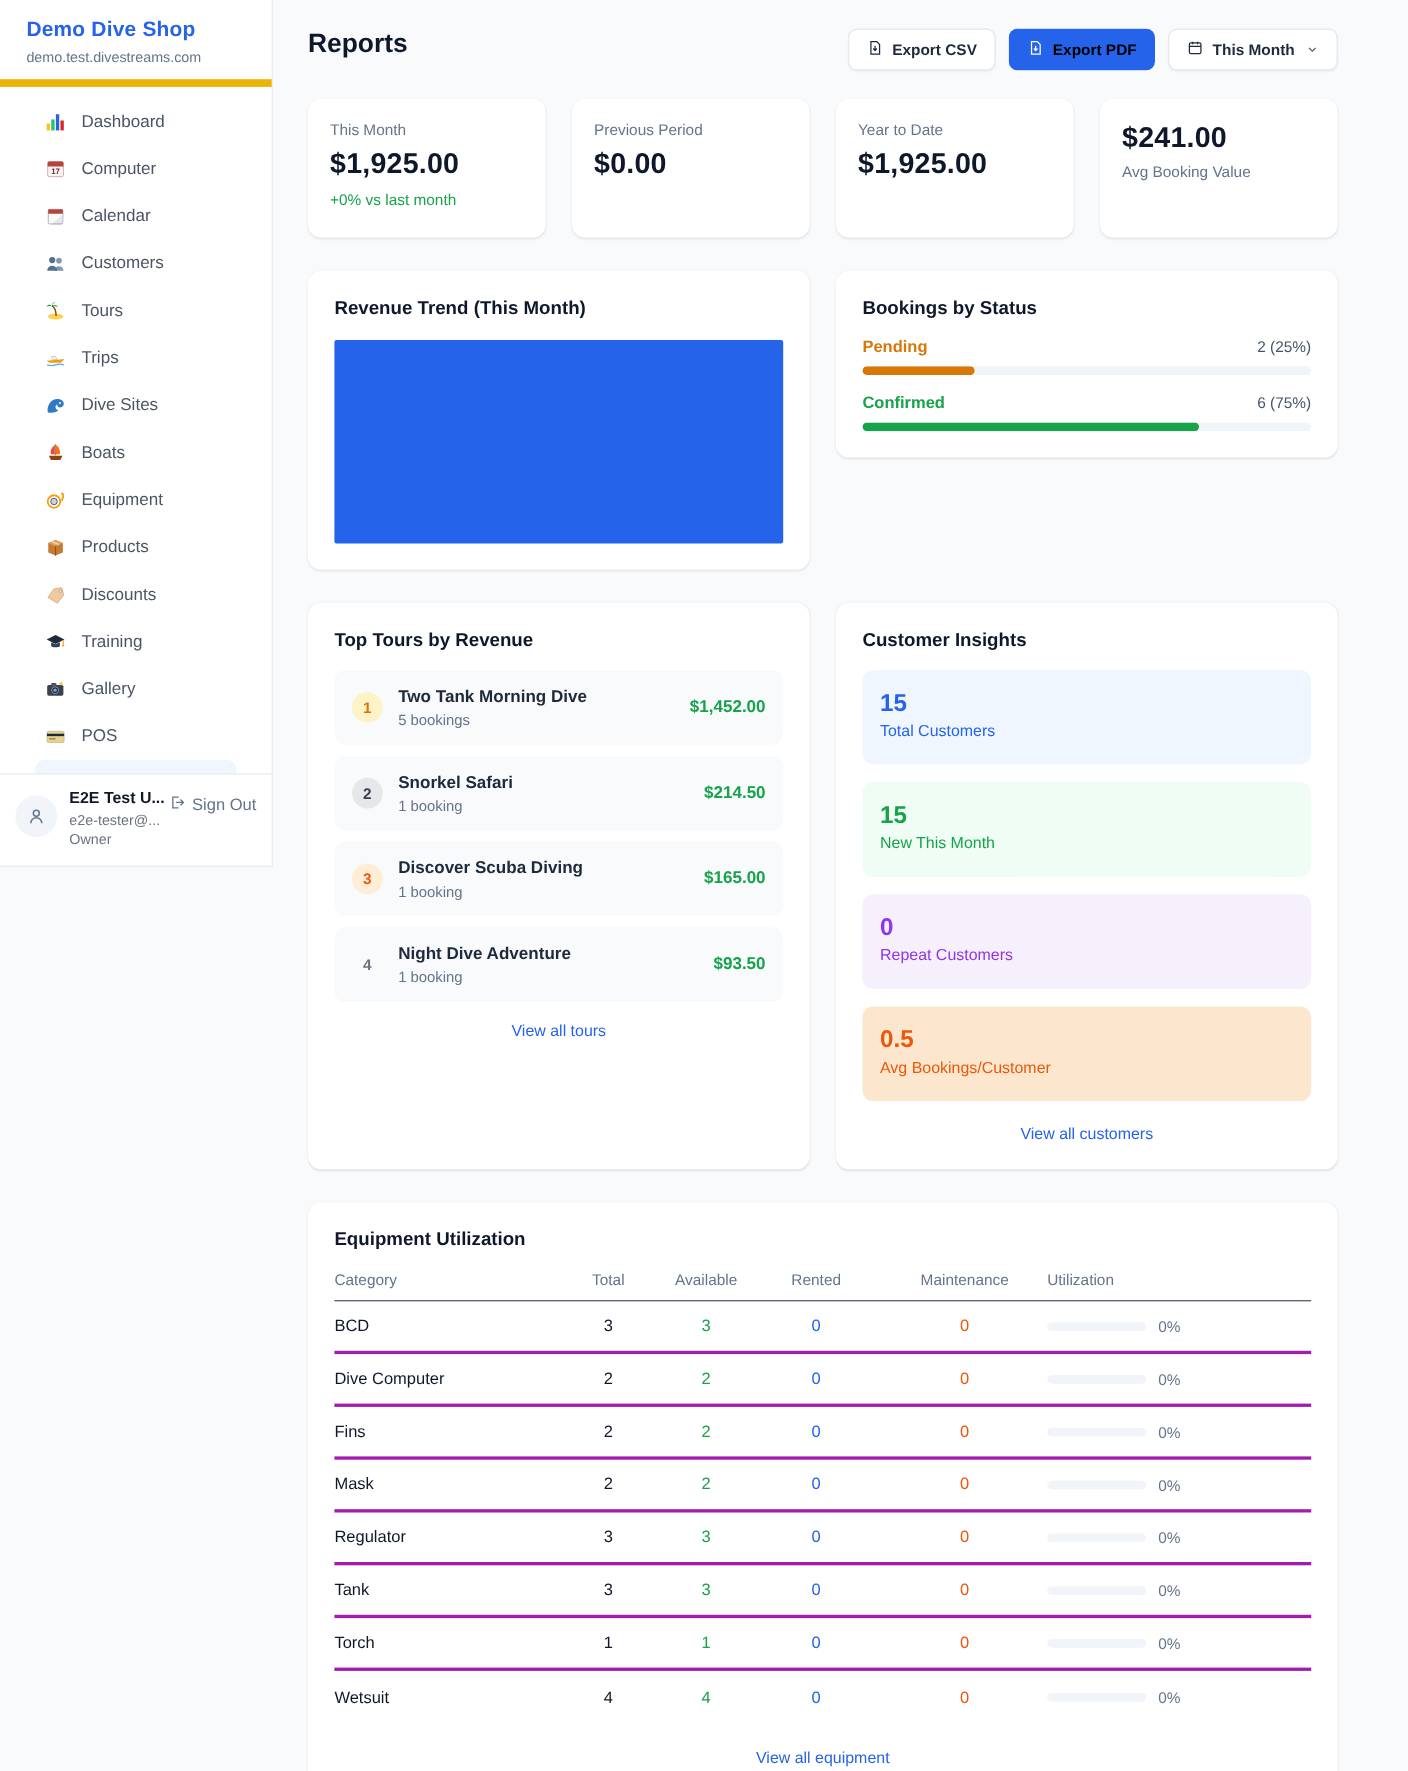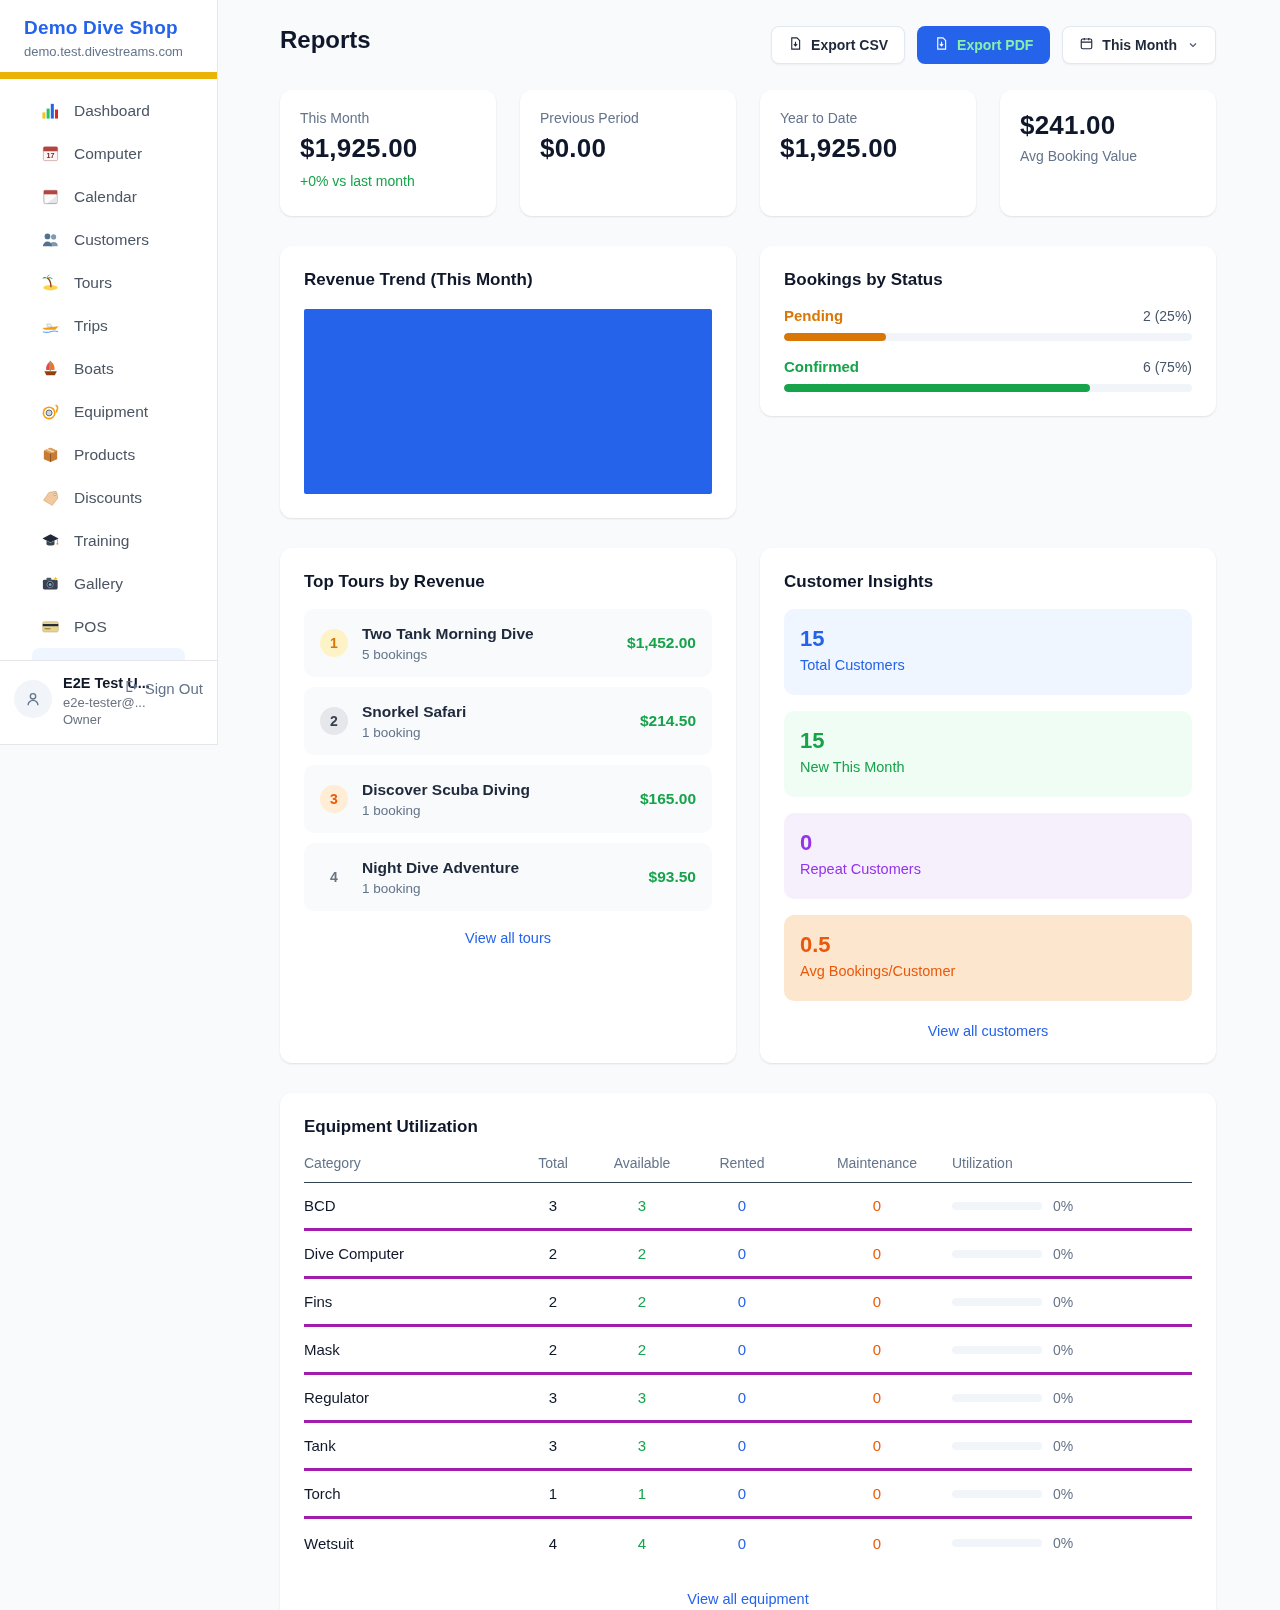--- a/index.html
+++ b/index.html
@@ -1,19 +1,19 @@
 <!DOCTYPE html>
 <html><head>
 <meta charset="utf-8">
 <style>
   * { margin:0; padding:0; box-sizing:border-box; }
   html,body { width:1280px; min-height:1610px; background:#f8fafc; font-family:"Liberation Sans", sans-serif; color:#0f172a; }
 
   
-  .sidebar { position:absolute; top:0; left:0; width:218px; background:#fff;
+  .sidebar { position:absolute; top:0; left:0; width:248px; background:#fff;
              border-right:1px solid #e5e7eb; border-bottom:1px solid #e5e7eb; }
   .brand { padding:17px 24px 13px; }
   .brand-name { font-size:19px; font-weight:bold; color:#2563eb; letter-spacing:.2px; }
   .brand-domain { font-size:13px; color:#64748b; margin-top:5px; }
   .nav { border-top:7px solid #eab308; padding:10px 22px 0; }
   .nav-item { display:flex; align-items:center; gap:14px; padding:10px 18px; border-radius:8px;
               font-size:15.5px; color:#4b5563; cursor:pointer; height:43px; }
   .nav-icon { width:20px; height:20px; display:inline-flex; align-items:center; justify-content:center; flex:0 0 20px; }
   .nav-active-partial { height:12px; margin:0 10px; background:#eff6ff; border-radius:8px 8px 0 0; }
   .user-footer { border-top:1px solid #e5e7eb; padding:13px 14px 15px; display:flex; align-items:flex-start; gap:11px; }
@@ -24,21 +24,21 @@
   .signout { margin-left:auto; display:flex; align-items:center; gap:7px; color:#64748b; font-size:15px; cursor:pointer; margin-top:5px; white-space:nowrap; }
 
   
   .main { position:absolute; left:280px; top:0; width:936px; padding:26px 0 60px; }
   .page-header { display:flex; align-items:flex-start; }
   .page-title { font-size:24px; font-weight:bold; color:#0f172a; }
   .header-actions { margin-left:auto; display:flex; gap:12px; }
   .btn { display:inline-flex; align-items:center; gap:8px; font-size:14px; font-weight:bold; border-radius:8px;
          padding:0 16px; height:38px; cursor:pointer; border:1px solid transparent; }
   .btn-outline { background:#fff; border-color:#e2e8f0; color:#1e293b; box-shadow:0 1px 2px rgba(15,23,42,.05); }
-  .btn-primary { background:#2563eb; color:#86efac; }
+  .btn-primary { background:#2563eb; color:#000000; }
   .chev { margin-left:2px; display:inline-flex; }
 
   
   .card { background:#fff; border-radius:12px; box-shadow:0 1px 2px rgba(15,23,42,.06), 0 1px 3px rgba(15,23,42,.05); }
   .card-title { font-size:17px; font-weight:bold; color:#0f172a; }
 
   .stats-row { display:grid; grid-template-columns:repeat(4,1fr); gap:24px; margin-top:26px; }
   .stat-card { padding:20px; min-height:126px; }
   .stat-label { font-size:14px; color:#64748b; }
   .stat-value { font-size:26px; font-weight:bold; color:#0f172a; margin-top:7px; letter-spacing:.2px; }
@@ -163,20 +163,29 @@
     </div>
     <div class="nav-item">
       <span class="nav-icon">
           <svg width="19" height="19" viewBox="0 0 20 20">
             <path d="M7.2 11.5 l-1.2 -3 h3.8 l1.8 3 z" fill="#f3f4f6" stroke="#9ca3af" stroke-width="0.5"></path>
             <path d="M1.5 12.5 L18.5 10.8 L15 14.5 H4 z" fill="#f59e0b"></path>
             <path d="M2 16.5 q4 1.4 8 0 t8 0" stroke="#60a5fa" stroke-width="1.2" fill="none"></path>
           </svg>
         </span>
       <span class="nav-label">Trips</span>
+    </div>
+    <div class="nav-item">
+      <span class="nav-icon">
+          <svg width="19" height="19" viewBox="0 0 20 20">
+            <path d="M2.5 16.5 C1.5 9.5 6.5 3 13 4 C17.2 4.7 19 8.2 17.3 10.5 C15.2 13.2 11 12 11.6 9 C9 10.4 9.6 14 12.8 15 C9.8 17.2 4.8 17.6 2.5 16.5 z" fill="#3178c6"></path>
+            <circle cx="14.2" cy="7.8" r="1.1" fill="#e0ecfa"></circle>
+          </svg>
+        </span>
+      <span class="nav-label">Dive Sites</span>
     </div>
     <div class="nav-item">
       <span class="nav-icon">
           <svg width="19" height="19" viewBox="0 0 20 20">
             <path d="M9.7 2 v10.5" stroke="#8b5a2b" stroke-width="1"></path>
             <path d="M9.2 3 C6 5 5 8.5 5.5 11.5 H9.2 z" fill="#ef4444"></path>
             <path d="M10.4 2.6 C13.6 4.6 14.6 8.3 14.1 11.5 H10.4 z" fill="#f97316"></path>
             <path d="M3.5 13 h13.2 l-2.2 4 H5.7 z" fill="#92400e"></path>
           </svg>
         </span>

